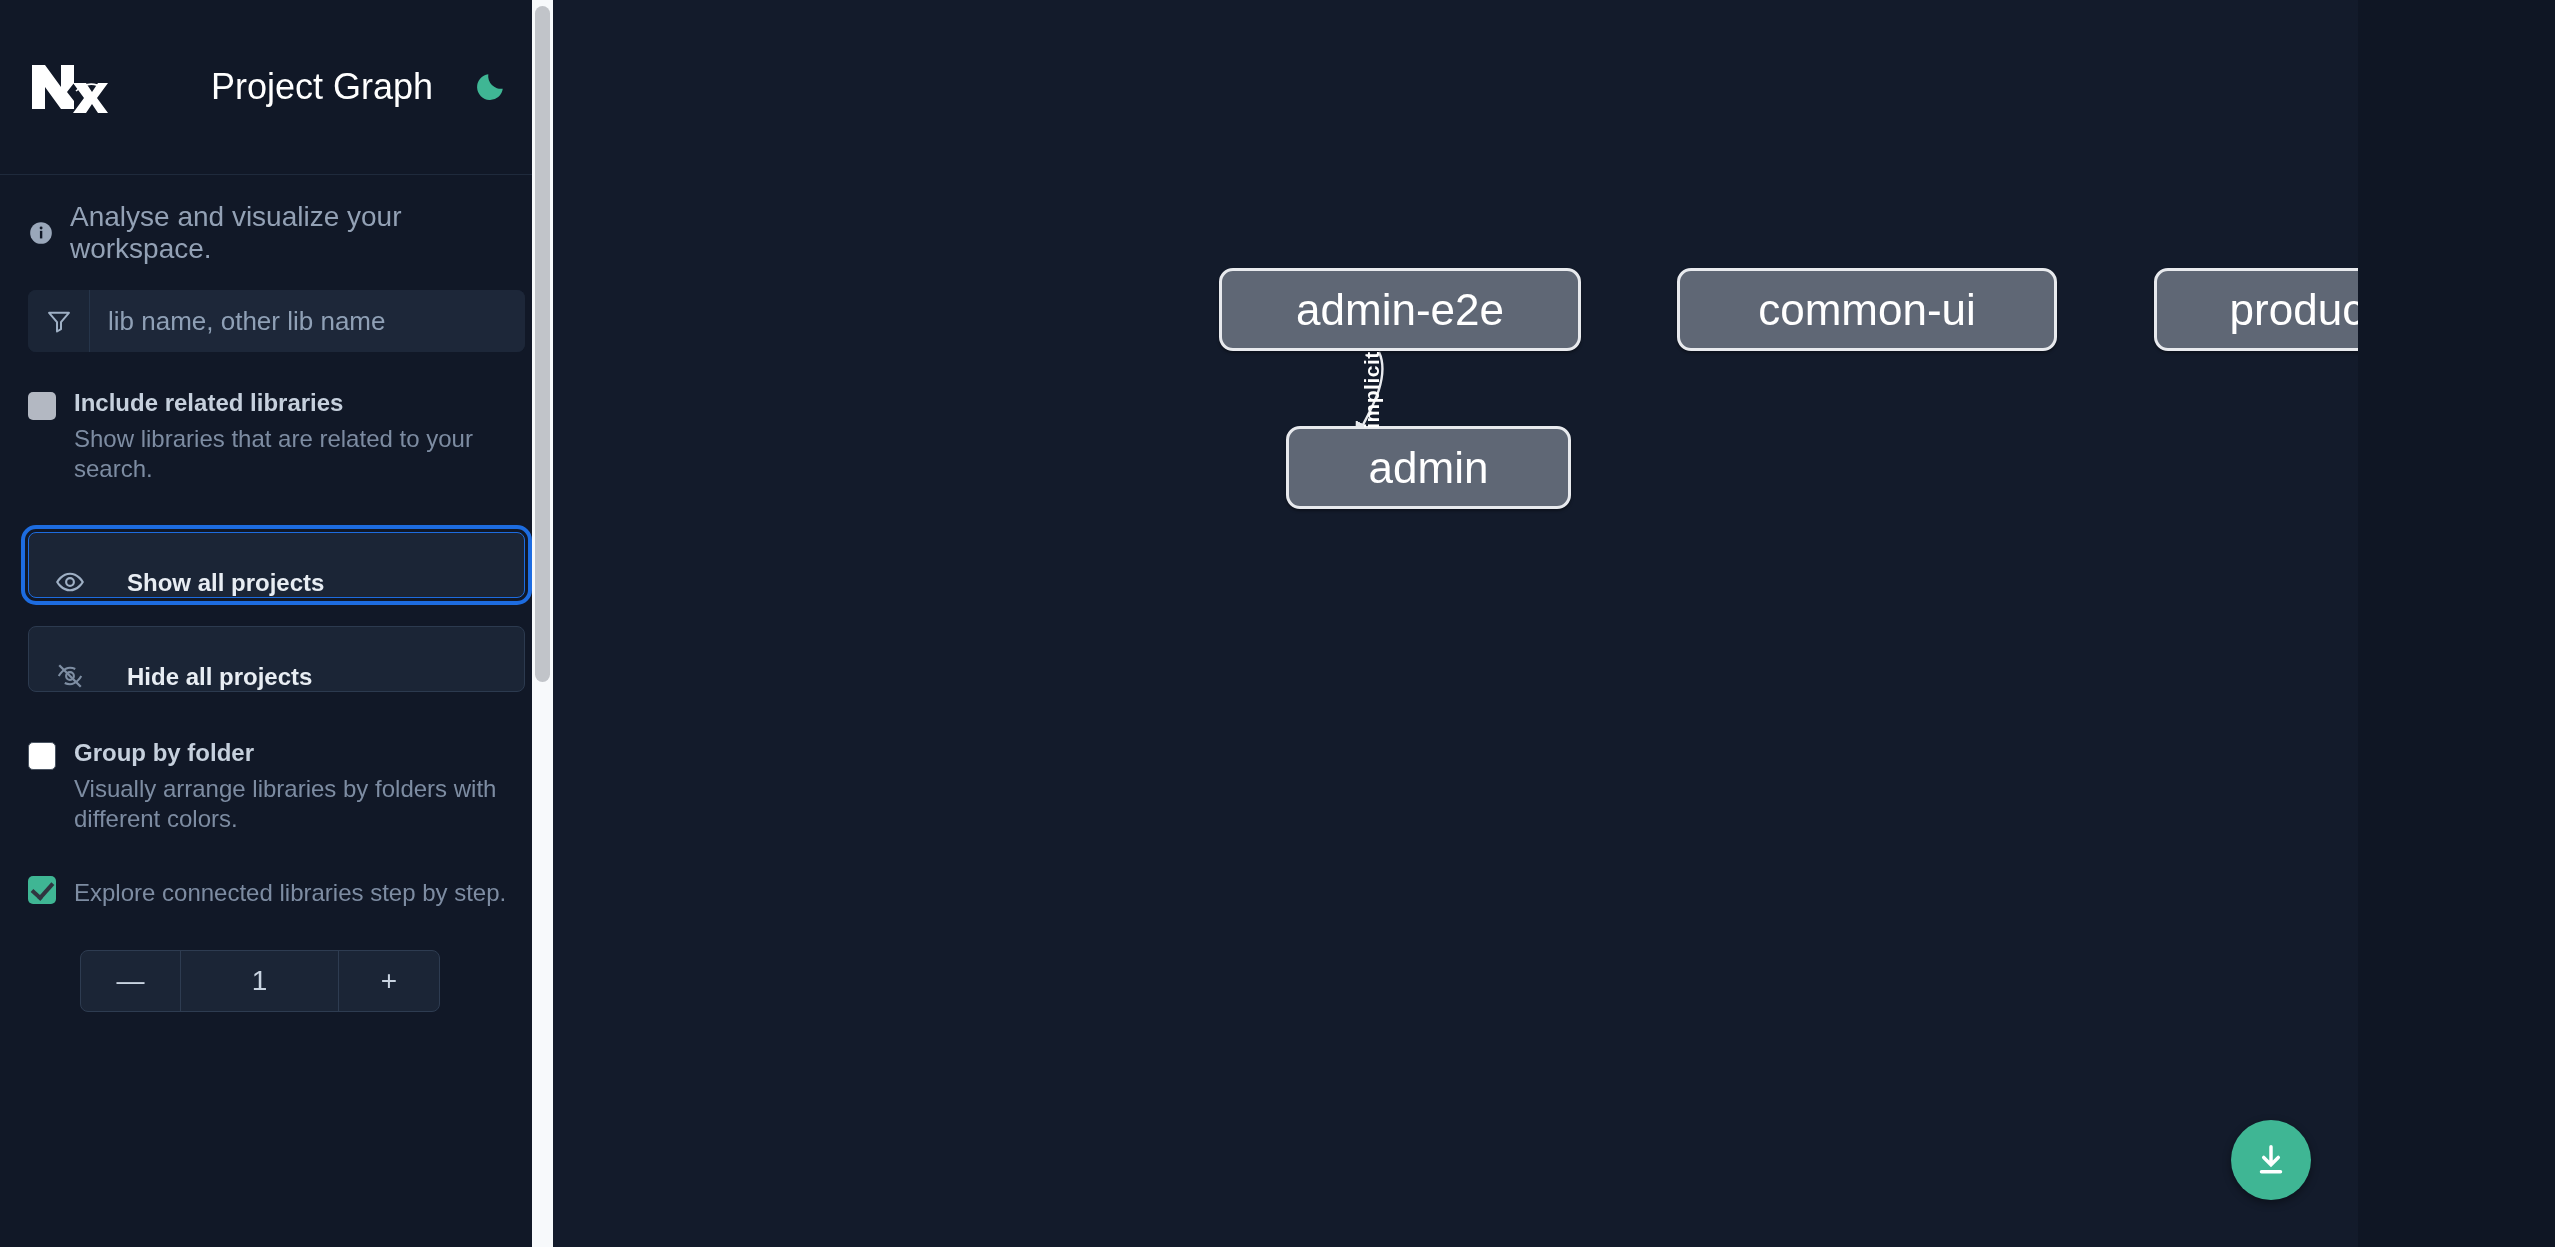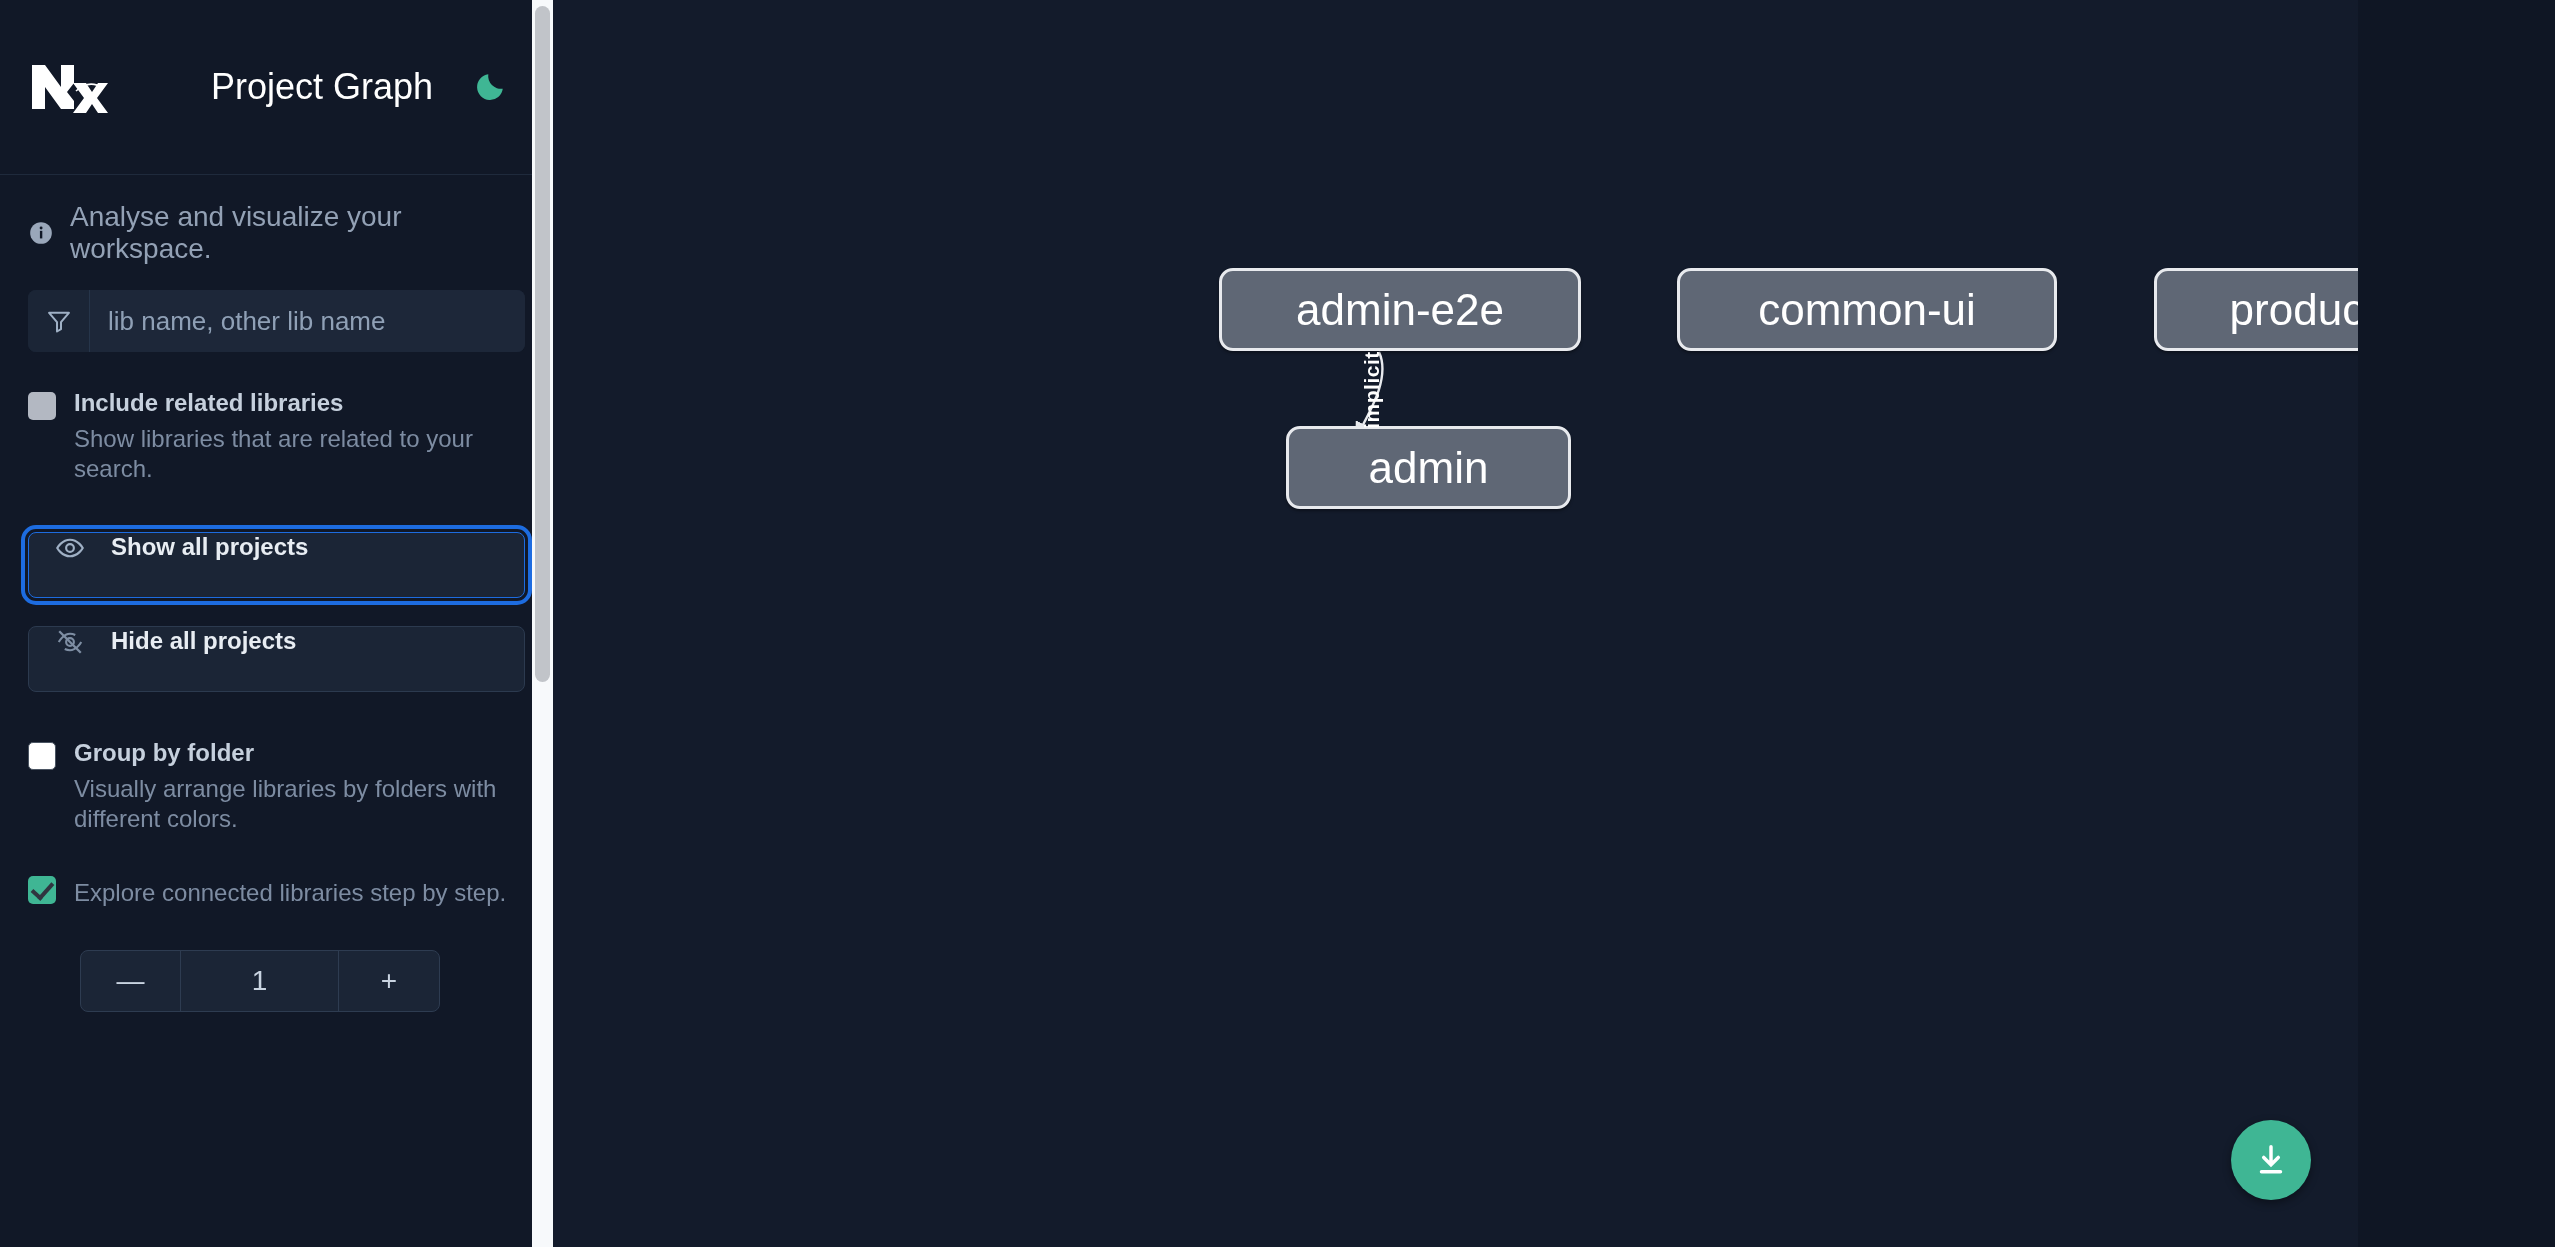--- a/index.html
+++ b/index.html
@@ -102,23 +102,23 @@
     transform: rotate(42deg);
   }
   .cb-label { color: #c6d0dd; font-size: 24px; font-weight: bold; line-height: 30px; }
   .cb-desc  { color: #7d8ca2; font-size: 24px; line-height: 30px; margin-top: 6px; }
   .cb-col { display: flex; flex-direction: column; }
 
   .big-btn {
     width: 100%;
     height: 66px;
     border-radius: 8px;
-    display: flex; align-items: flex-start;
+    display: flex; align-items: flex-end;
     padding-left: 26px;
-    gap: 26px;
+    gap: 42px;
     background: #1b2536;
     color: #e8edf3;
     font-size: 24px;
     font-weight: bold;
     cursor: pointer;
     border: 1px solid #2b3purple;
     border: 1px solid #2c3purple;
     border: 1px solid #2c3a4f;
   }
   .big-btn.focused {

